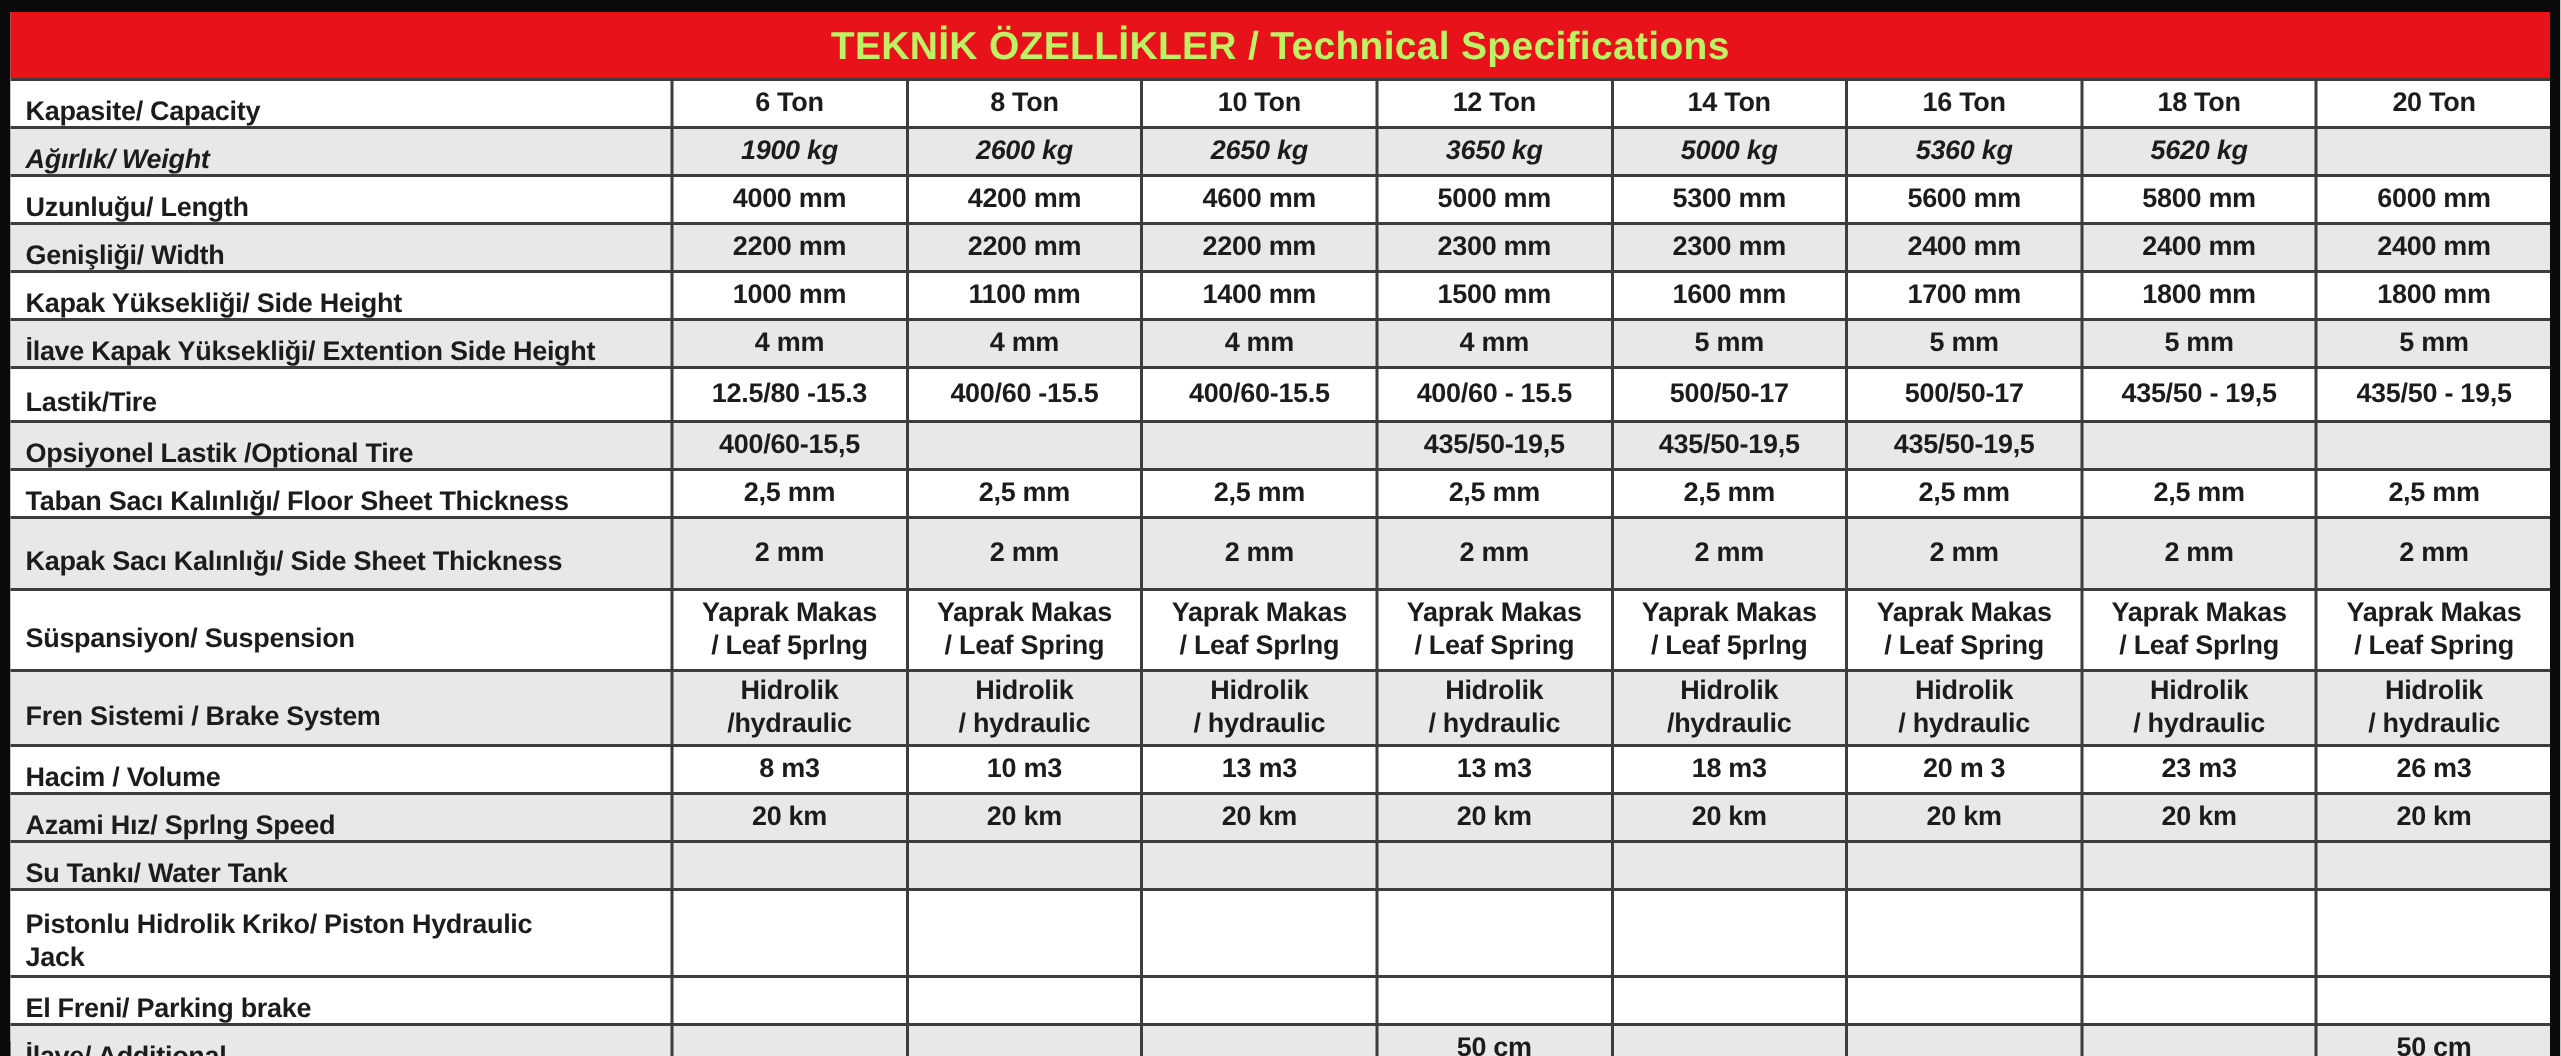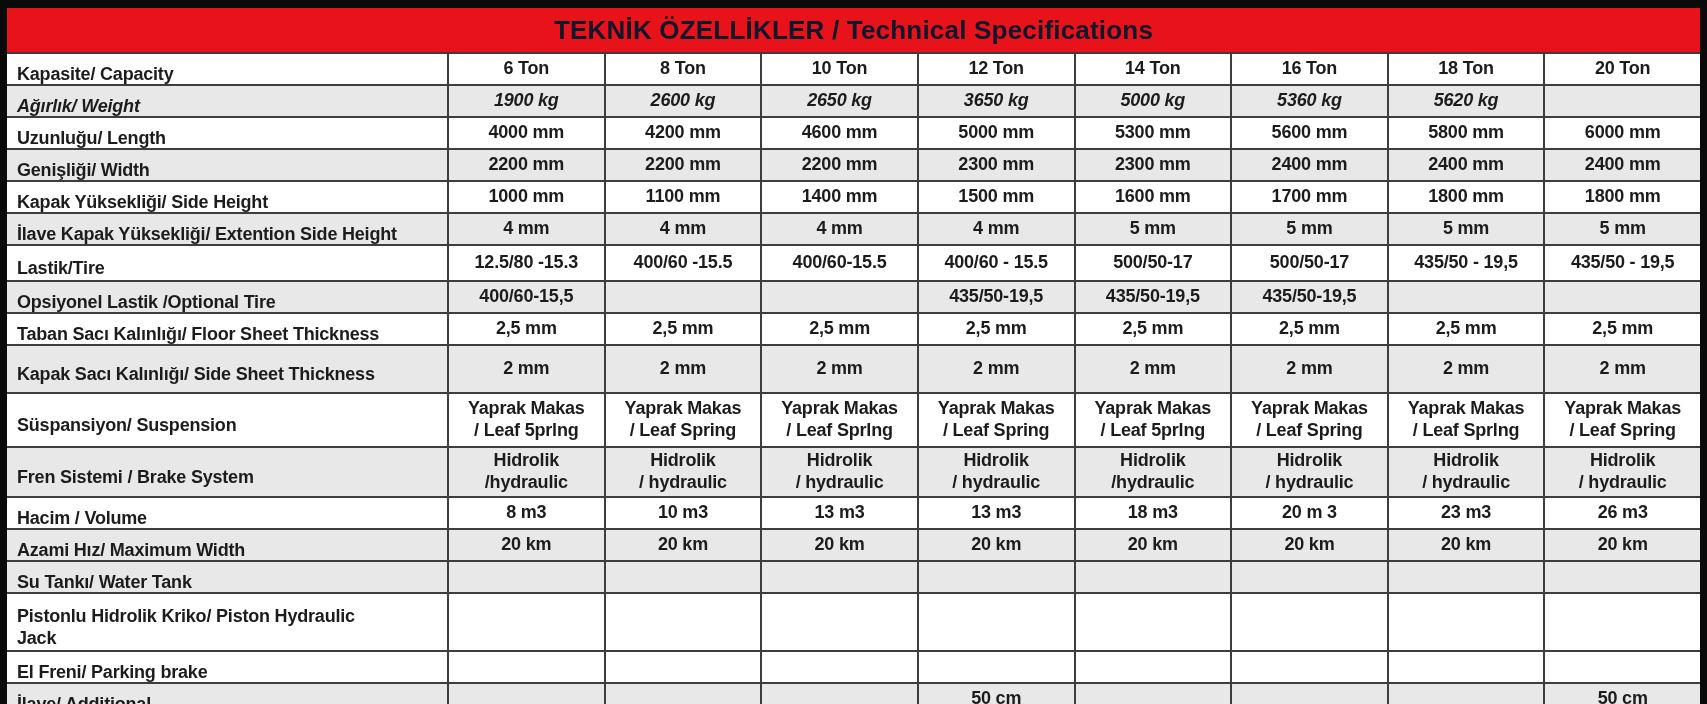--- a/index.html
+++ b/index.html
@@ -9,21 +9,21 @@
     width:1707px;height:704px;
     border:7px solid #0a0a0a;
     border-top-width:8px;
     border-bottom-width:10px;
     background:#fff;
     display:flex;flex-direction:column;
   }
   .title{
     height:44px;flex:0 0 44px;
     background:#e8121b;
-    color:#0f172a;
+    color:#bef264;
     font-size:26px;font-weight:700;
     display:flex;align-items:center;justify-content:center;
     letter-spacing:0.2px;
   }
   .rows{flex:1 1 auto;display:flex;flex-direction:column;}
   .row{
     box-sizing:border-box;
     display:grid;
     grid-template-columns:440px repeat(8,1fr);
     border-top:2px solid #3d3d3d;
@@ -209,21 +209,21 @@
   <div class="cell">8 m3</div>
         <div class="cell">10 m3</div>
         <div class="cell">13 m3</div>
         <div class="cell">13 m3</div>
         <div class="cell">18 m3</div>
         <div class="cell">20 m 3</div>
         <div class="cell">23 m3</div>
         <div class="cell">26 m3</div>
       </div>
       <div class="row alt" style="height: 32px;">
-    <div class="cell label">Azami Hız/ Maximum Width</div>
+    <div class="cell label">Azami Hız/ Sprlng Speed</div>
   <div class="cell">20 km</div>
         <div class="cell">20 km</div>
         <div class="cell">20 km</div>
         <div class="cell">20 km</div>
         <div class="cell">20 km</div>
         <div class="cell">20 km</div>
         <div class="cell">20 km</div>
         <div class="cell">20 km</div>
       </div>
       <div class="row alt" style="height: 32px;">

